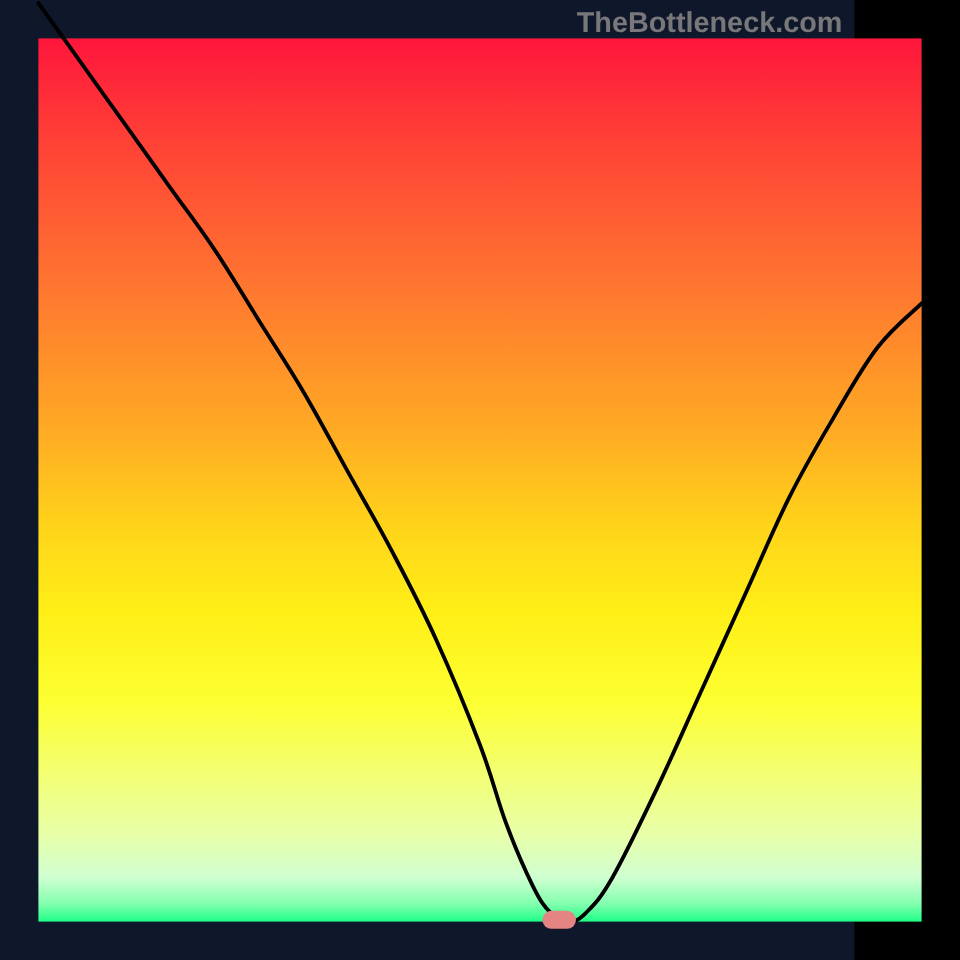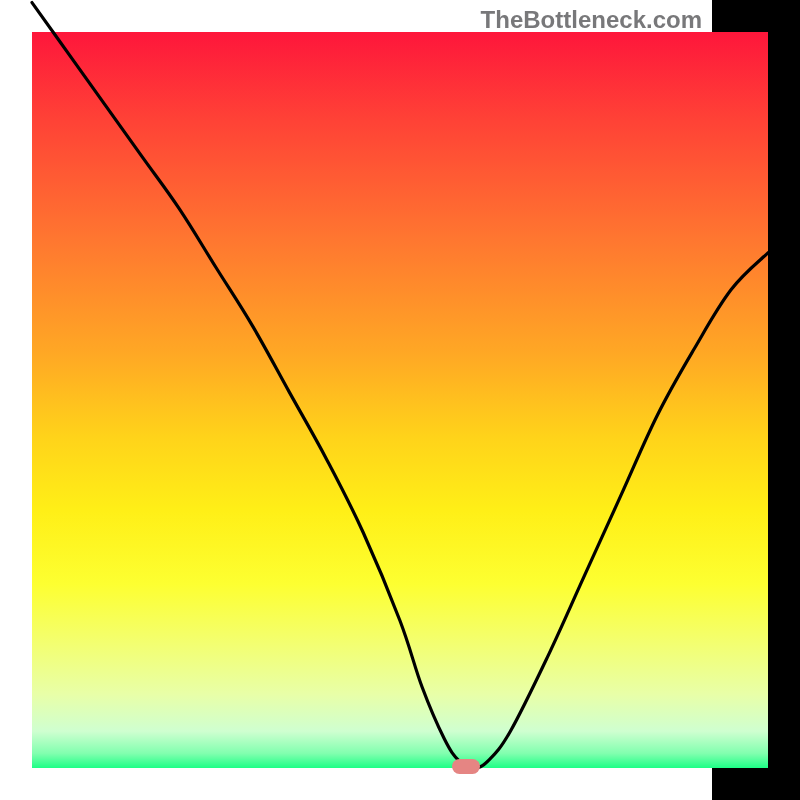--- a/index.html
+++ b/index.html
@@ -9,21 +9,21 @@
     height: 800px;
     background: #000000;
     overflow: hidden;
   }
   .frame {
     position: absolute;
     left: 0;
     top: 0;
     width: 712px;
     height: 800px;
-    background: #ffffff;
+    background: #0f172a;
   }
   .plot-area {
     position: absolute;
     left: 32px;
     top: 32px;
     width: 736px;
     height: 736px;
     background: linear-gradient(to bottom,
       #fe163b 0%,
       #ff4236 12%,

